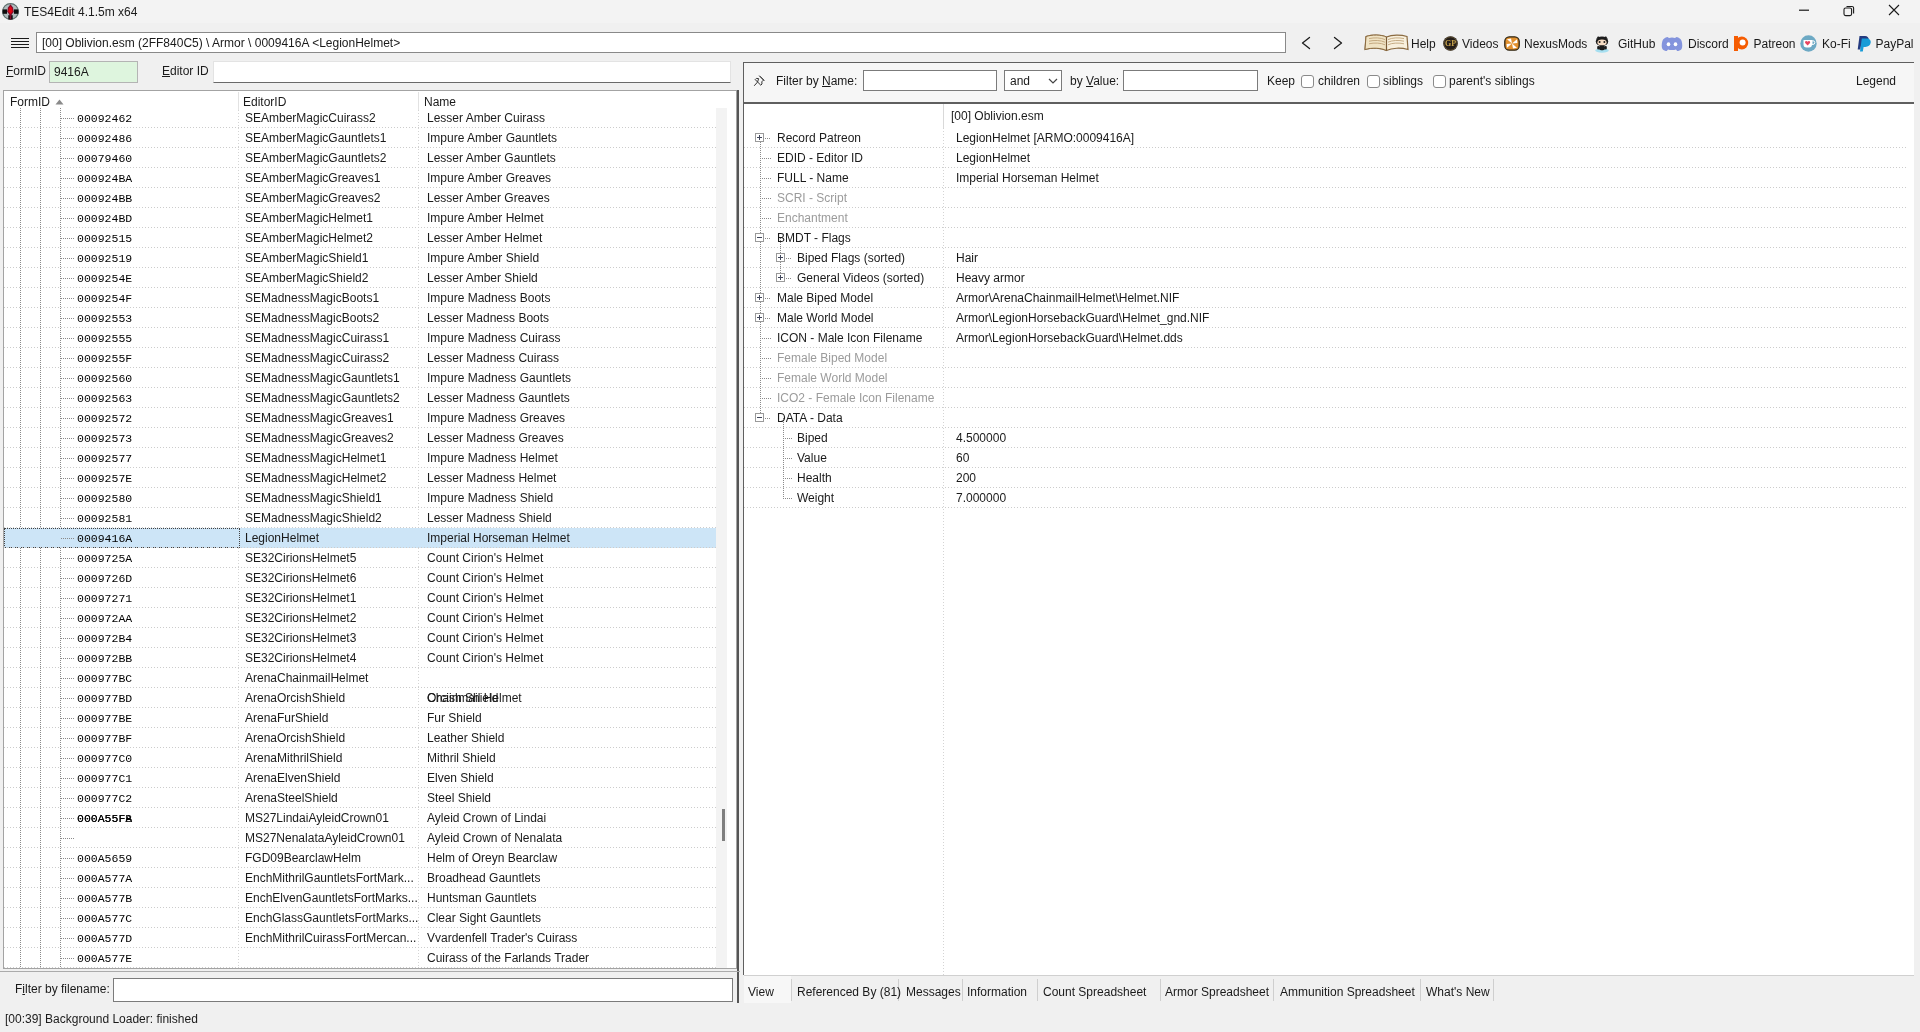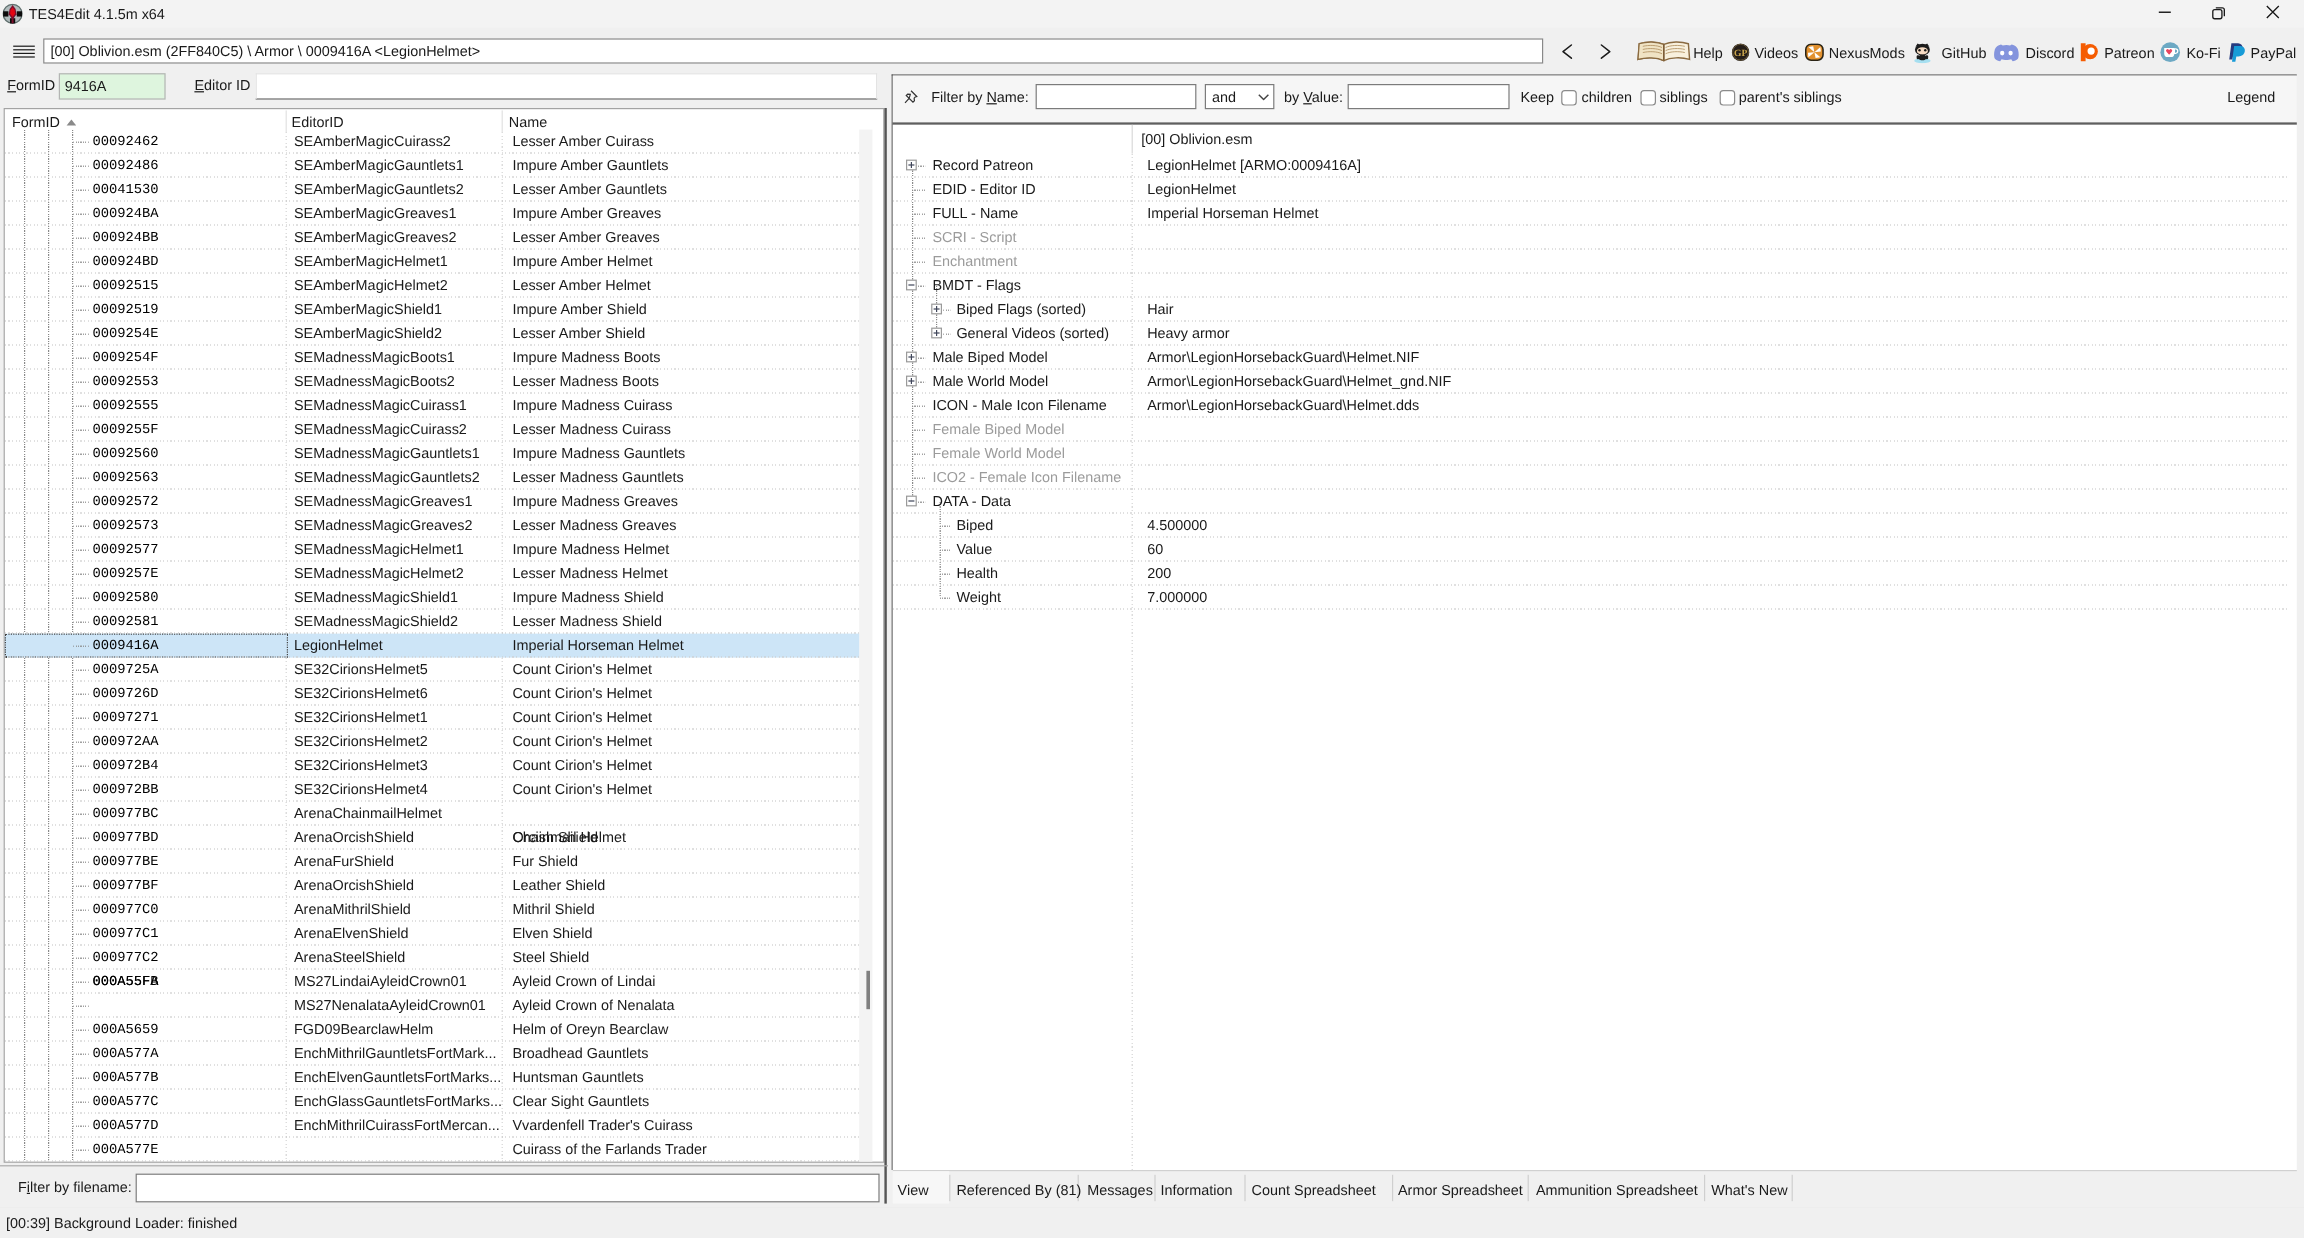--- a/index.html
+++ b/index.html
@@ -131,21 +131,21 @@
 <div class="r txt mono" style="left:77px;top:109px;color:#000">00092462</div>
 <div class="r txt" style="left:245px;top:108px">SEAmberMagicCuirass2</div>
 <div class="r txt" style="left:427px;top:108px">Lesser Amber Cuirass</div>
 <div class="r sep" style="left:4px;top:127px;width:712px"></div>
 <div class="r doth" style="left:61px;top:138px;width:13px"></div>
 <div class="r txt mono" style="left:77px;top:129px;color:#000">00092486</div>
 <div class="r txt" style="left:245px;top:128px">SEAmberMagicGauntlets1</div>
 <div class="r txt" style="left:427px;top:128px">Impure Amber Gauntlets</div>
 <div class="r sep" style="left:4px;top:147px;width:712px"></div>
 <div class="r doth" style="left:61px;top:158px;width:13px"></div>
-<div class="r txt mono" style="left:77px;top:149px;color:#000">00041530</div>
+<div class="r txt mono" style="left:77px;top:149px;color:#000">00079460</div>
 <div class="r txt" style="left:245px;top:148px">SEAmberMagicGauntlets2</div>
 <div class="r txt" style="left:427px;top:148px">Lesser Amber Gauntlets</div>
 <div class="r sep" style="left:4px;top:167px;width:712px"></div>
 <div class="r doth" style="left:61px;top:178px;width:13px"></div>
 <div class="r txt mono" style="left:77px;top:169px;color:#000">000924BA</div>
 <div class="r txt" style="left:245px;top:168px">SEAmberMagicGreaves1</div>
 <div class="r txt" style="left:427px;top:168px">Impure Amber Greaves</div>
 <div class="r sep" style="left:4px;top:187px;width:712px"></div>
 <div class="r doth" style="left:61px;top:198px;width:13px"></div>
 <div class="r txt mono" style="left:77px;top:189px;color:#000">000924BB</div>
@@ -414,21 +414,21 @@
     <i style="left:3px;top:1px;width:1px;height:5px"></i>
   </div>
 <div class="r txt" style="left:797px;top:268px">General Videos (sorted)</div>
 <div class="r txt" style="left:956px;top:268px">Heavy armor</div>
 <div class="r doth" style="left:765px;top:298px;width:6px"></div>
 <div class="ebox" style="left:755px;top:293px">
     <i style="left:1px;top:3px;width:5px;height:1px"></i>
     <i style="left:3px;top:1px;width:1px;height:5px"></i>
   </div>
 <div class="r txt" style="left:777px;top:288px">Male Biped Model</div>
-<div class="r txt" style="left:956px;top:288px">Armor\LegionHorsebackGuard\Helmet.NIF</div>
+<div class="r txt" style="left:956px;top:288px">Armor\ArenaChainmailHelmet\Helmet.NIF</div>
 <div class="r doth" style="left:765px;top:318px;width:6px"></div>
 <div class="ebox" style="left:755px;top:313px">
     <i style="left:1px;top:3px;width:5px;height:1px"></i>
     <i style="left:3px;top:1px;width:1px;height:5px"></i>
   </div>
 <div class="r txt" style="left:777px;top:308px">Male World Model</div>
 <div class="r txt" style="left:956px;top:308px">Armor\LegionHorsebackGuard\Helmet_gnd.NIF</div>
 <div class="r doth" style="left:760px;top:338px;width:11px"></div>
 <div class="r txt" style="left:777px;top:328px">ICON - Male Icon Filename</div>
 <div class="r txt" style="left:956px;top:328px">Armor\LegionHorsebackGuard\Helmet.dds</div>

